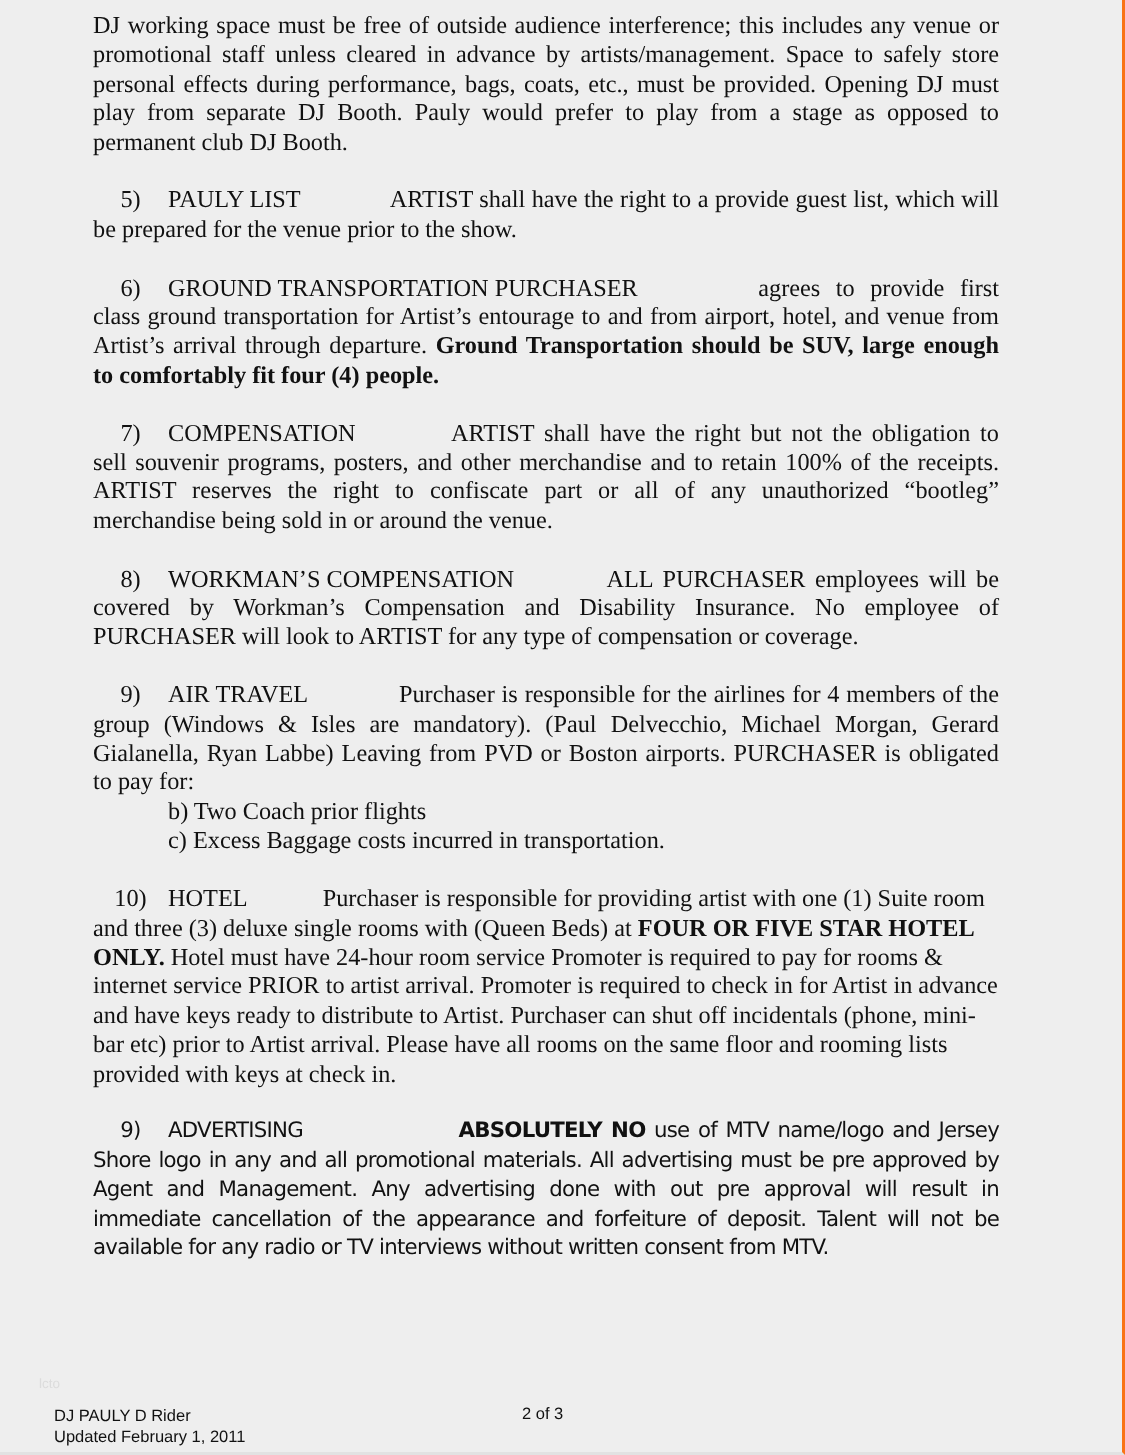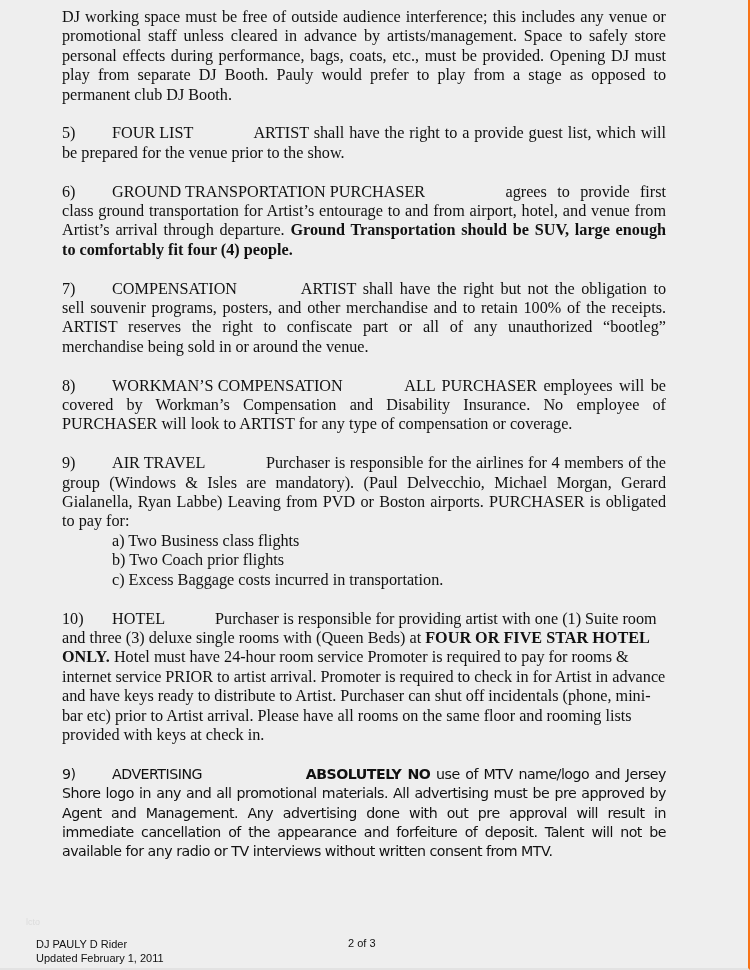--- a/index.html
+++ b/index.html
@@ -14,21 +14,21 @@
     .page {
       position: absolute; left: 0; top: 0; width: 748px; height: 968px;
       border-right: 2px solid #f97316; border-bottom: 2px solid #e2e2e2;
     }
     .content {
       position: absolute; left: 62px; top: 8px; width: 604px;
       font-size: 16.2px; line-height: 19.4px;
     }
     .para { margin: 0 0 19.4px 0; text-align: justify; }
     .para.left { text-align: left; }
-    .num { display: inline-block; width: 50px; }
+    .num { display: inline-block; width: 50px; text-align: center; }
     .head { display: inline-block; }
     .gap1 { display: inline-block; width: 56px; }
     .gap2 { display: inline-block; width: 70px; }
     .gap3 { display: inline-block; width: 58px; }
     .gap4 { display: inline-block; width: 56px; }
     .gap5 { display: inline-block; width: 56px; }
     .gap6 { display: inline-block; width: 46px; }
     .gap7 { display: inline-block; width: 98px; }
     b { font-weight: bold; }
     .sublist { margin: 0; padding-left: 50px; }
@@ -50,21 +50,21 @@
   </style>
 </head>
 <body>
 
 <div class="page">
   <div class="content">
 
     <p class="para">DJ working space must be free of outside audience interference; this includes any venue or promotional staff unless cleared in advance by artists/management.  Space to safely store personal effects during performance, bags, coats, etc., must be provided. Opening DJ must play from separate DJ Booth. Pauly would prefer to play from a stage as opposed to permanent club DJ Booth.</p>
 
     <p class="para">
-      <span class="num">5)</span><span class="head">FOUR LIST</span><span class="gap1"></span>
+      <span class="num">5)</span><span class="head">PAULY LIST</span><span class="gap1"></span>
       <span>ARTIST shall have the right to a provide guest list, which will be prepared for the venue prior to the show.</span>
     </p>
 
     <p class="para">
       <span class="num">6)</span><span class="head">GROUND TRANSPORTATION PURCHASER</span><span class="gap2"></span>
       <span>agrees to provide first class ground transportation for Artist’s entourage to and from airport, hotel, and venue from Artist’s arrival through departure.</span>
       <b>Ground Transportation should be SUV, large enough to comfortably fit four (4) people.</b>
     </p>
 
     <p class="para">
@@ -76,21 +76,20 @@
       <span class="num">8)</span><span class="head">WORKMAN’S COMPENSATION</span><span class="gap4"></span>
       <span>ALL PURCHASER employees will be covered by Workman’s Compensation and Disability Insurance.  No employee of PURCHASER will look to ARTIST for any type of compensation or coverage.</span>
     </p>
 
     <div class="para">
       <div style="text-align: justify; font-family: Liberation Serif, serif;">
         <span class="num">9)</span><span class="head">AIR TRAVEL</span><span class="gap5"></span>
         <span>Purchaser is responsible for the airlines for 4 members of the group (Windows &amp; Isles are mandatory). (Paul Delvecchio, Michael Morgan, Gerard Gialanella, Ryan Labbe) Leaving from PVD or Boston airports.  PURCHASER is obligated to pay for:</span>
       </div>
       <div class="sublist">
-        <div>a) Two Business class flights</div>
         <div>b) Two Coach prior flights</div>
         <div>c) Excess Baggage costs incurred in transportation.</div>
       </div>
     </div>
 
     <p class="para left">
       <span class="num">10)</span><span class="head">HOTEL</span><span class="gap6"></span>
       <span>Purchaser is responsible for providing artist with one (1) Suite room and three (3) deluxe single rooms with (Queen Beds) at</span>
       <b>FOUR OR FIVE STAR HOTEL ONLY.</b>
       <span>Hotel must have 24-hour room service Promoter is required to pay for rooms &amp; internet service PRIOR to artist arrival. Promoter is required to check in for Artist in advance and have keys ready to distribute to Artist. Purchaser can shut off incidentals (phone, mini-bar etc) prior to Artist arrival. Please have all rooms on the same floor and rooming lists provided with keys at check in.</span>

